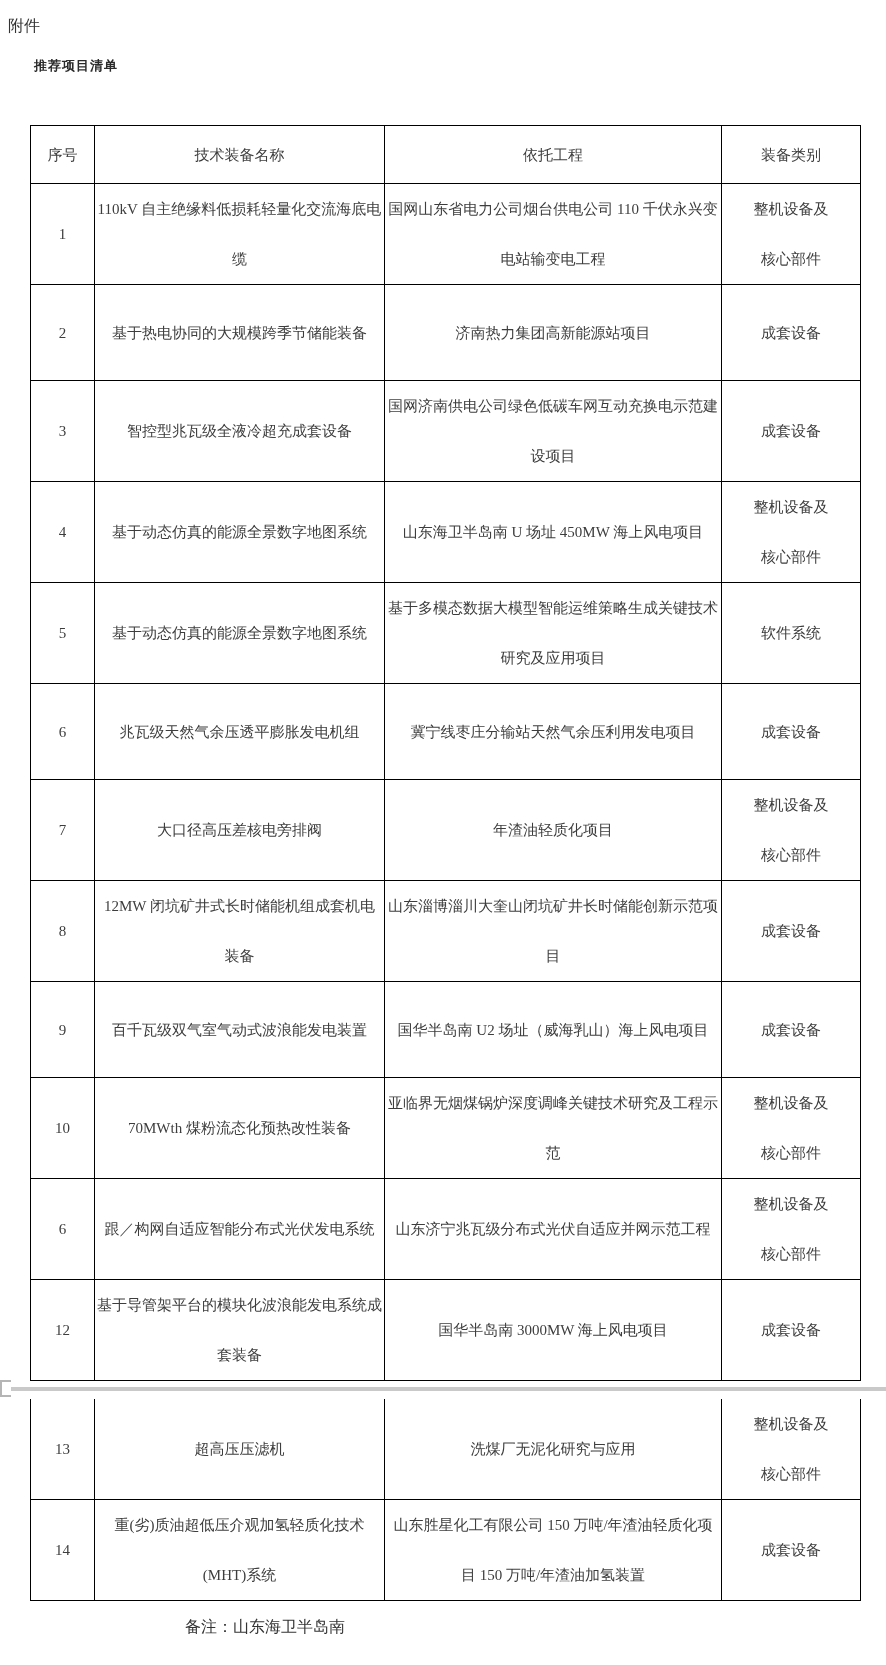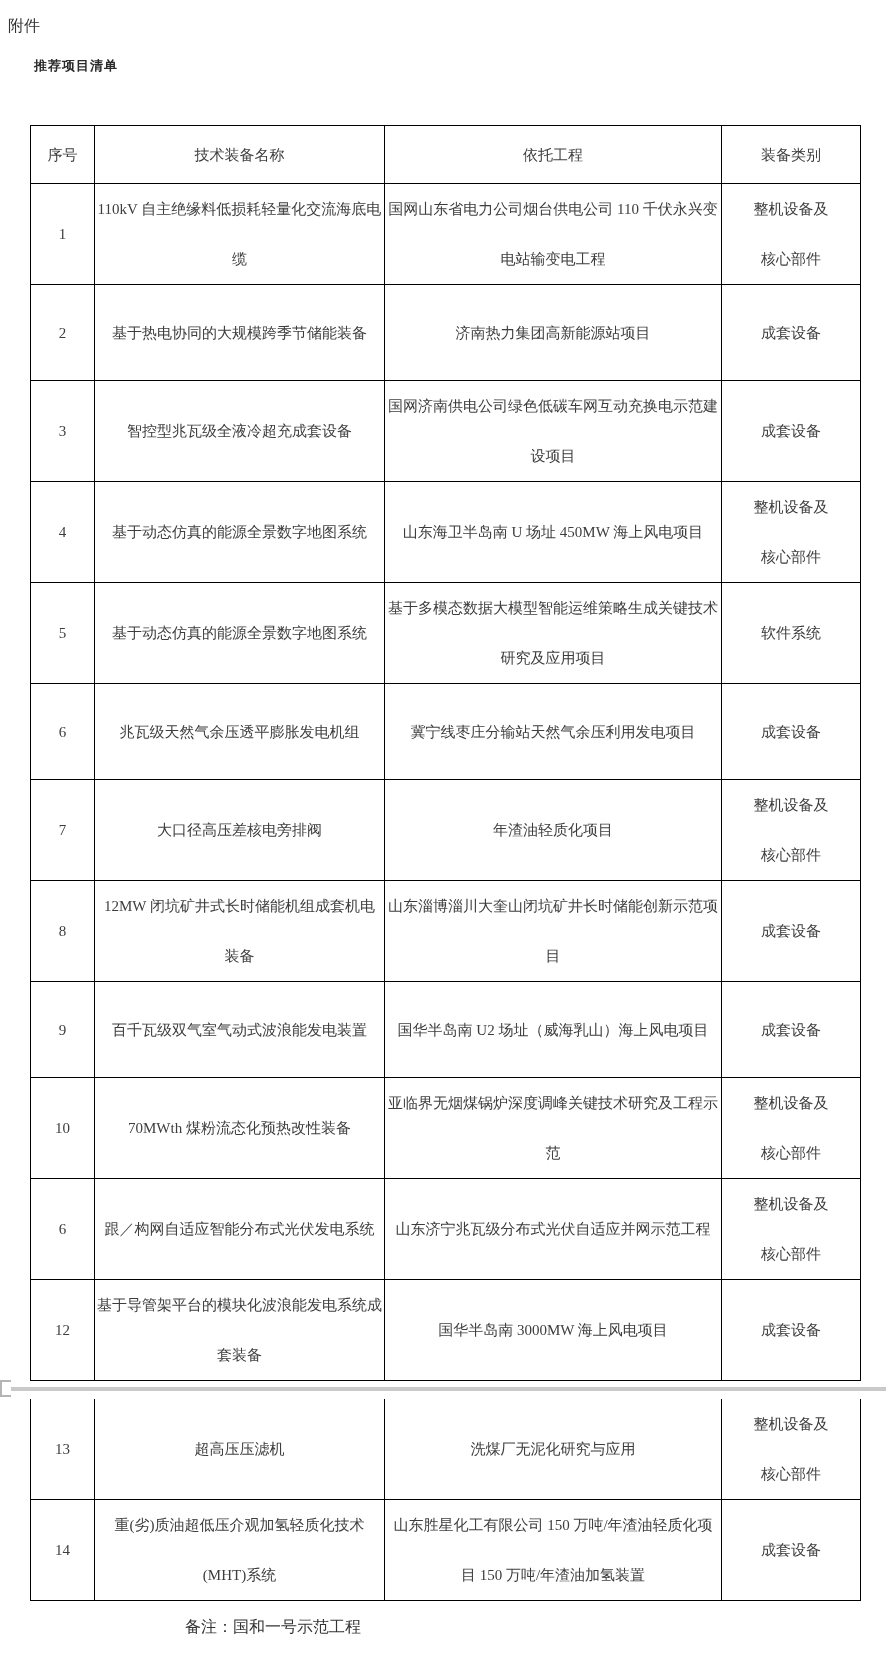--- a/index.html
+++ b/index.html
@@ -206,13 +206,13 @@
   </tr>
       <tr>
     <td>14</td>
     <td>重(劣)质油超低压介观加氢轻质化技术(MHT)系统</td>
     <td>山东胜星化工有限公司 150 万吨/年渣油轻质化项目 150 万吨/年渣油加氢装置</td>
     <td class="cat">成套设备</td>
   </tr>
     </tbody>
 </table>
 
-<div class="note-text">备注：国和一号示范工程</div>
+<div class="note-text">备注：山东海卫半岛南</div>
 
 </body></html>

